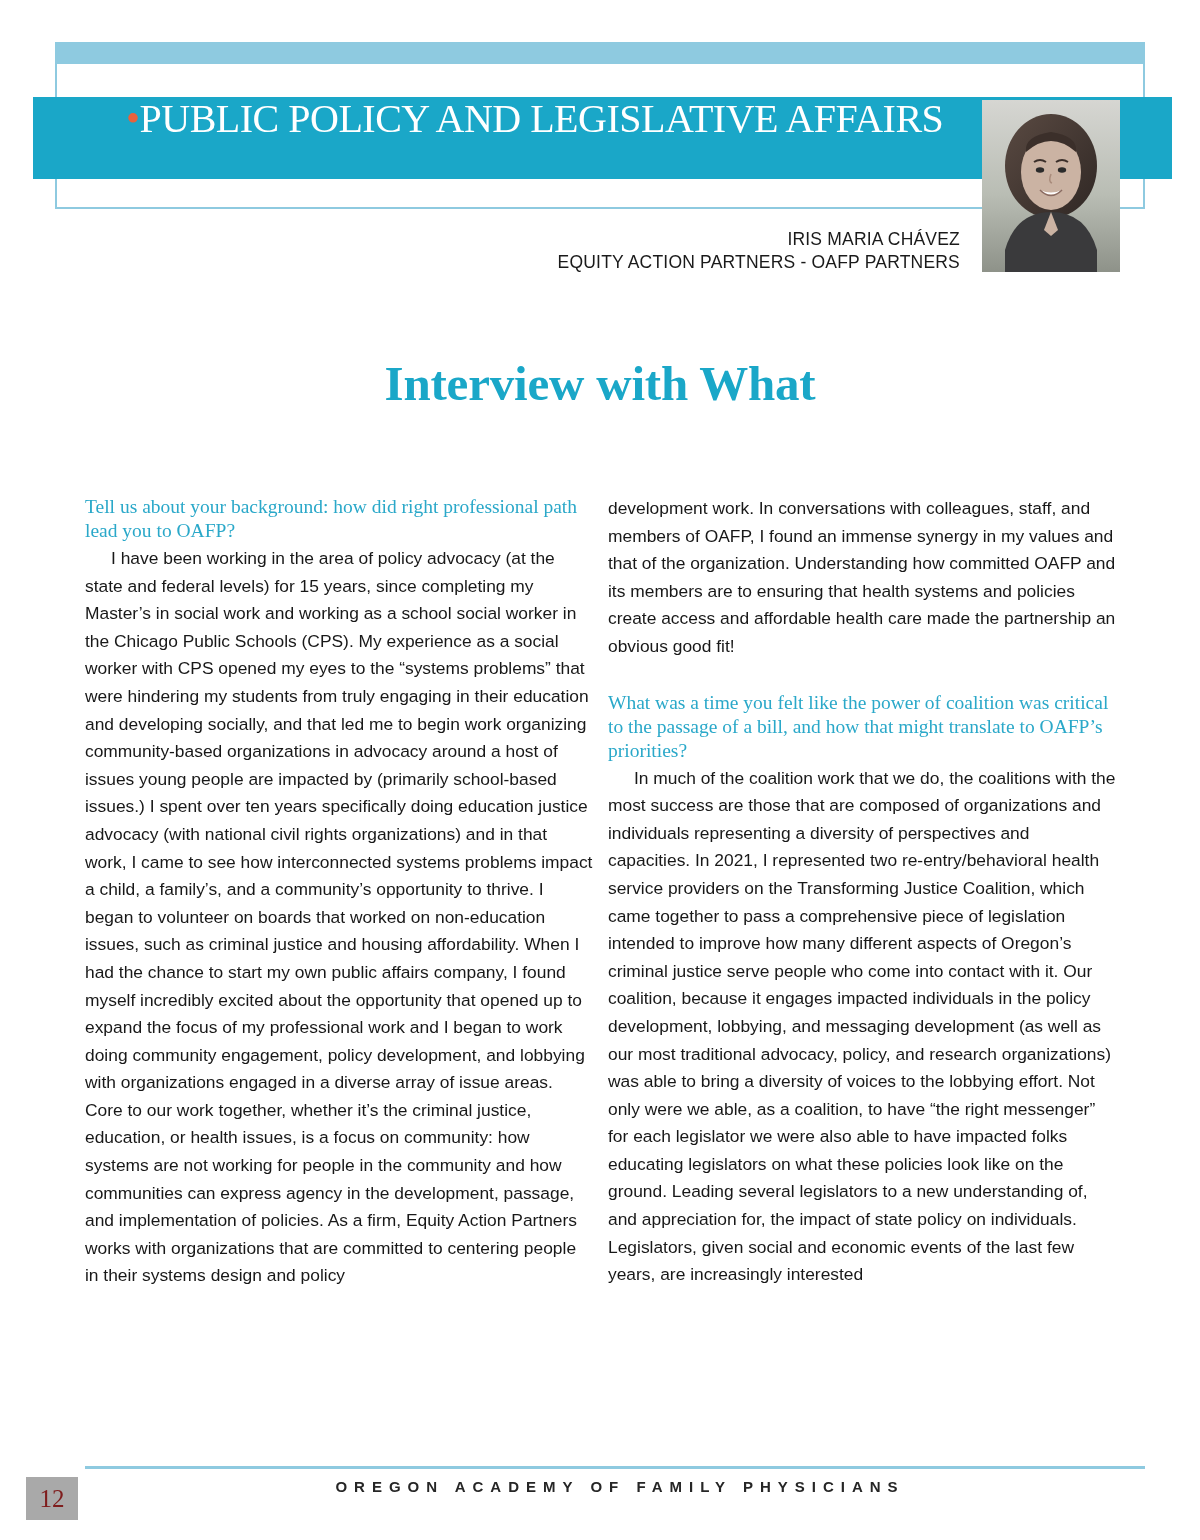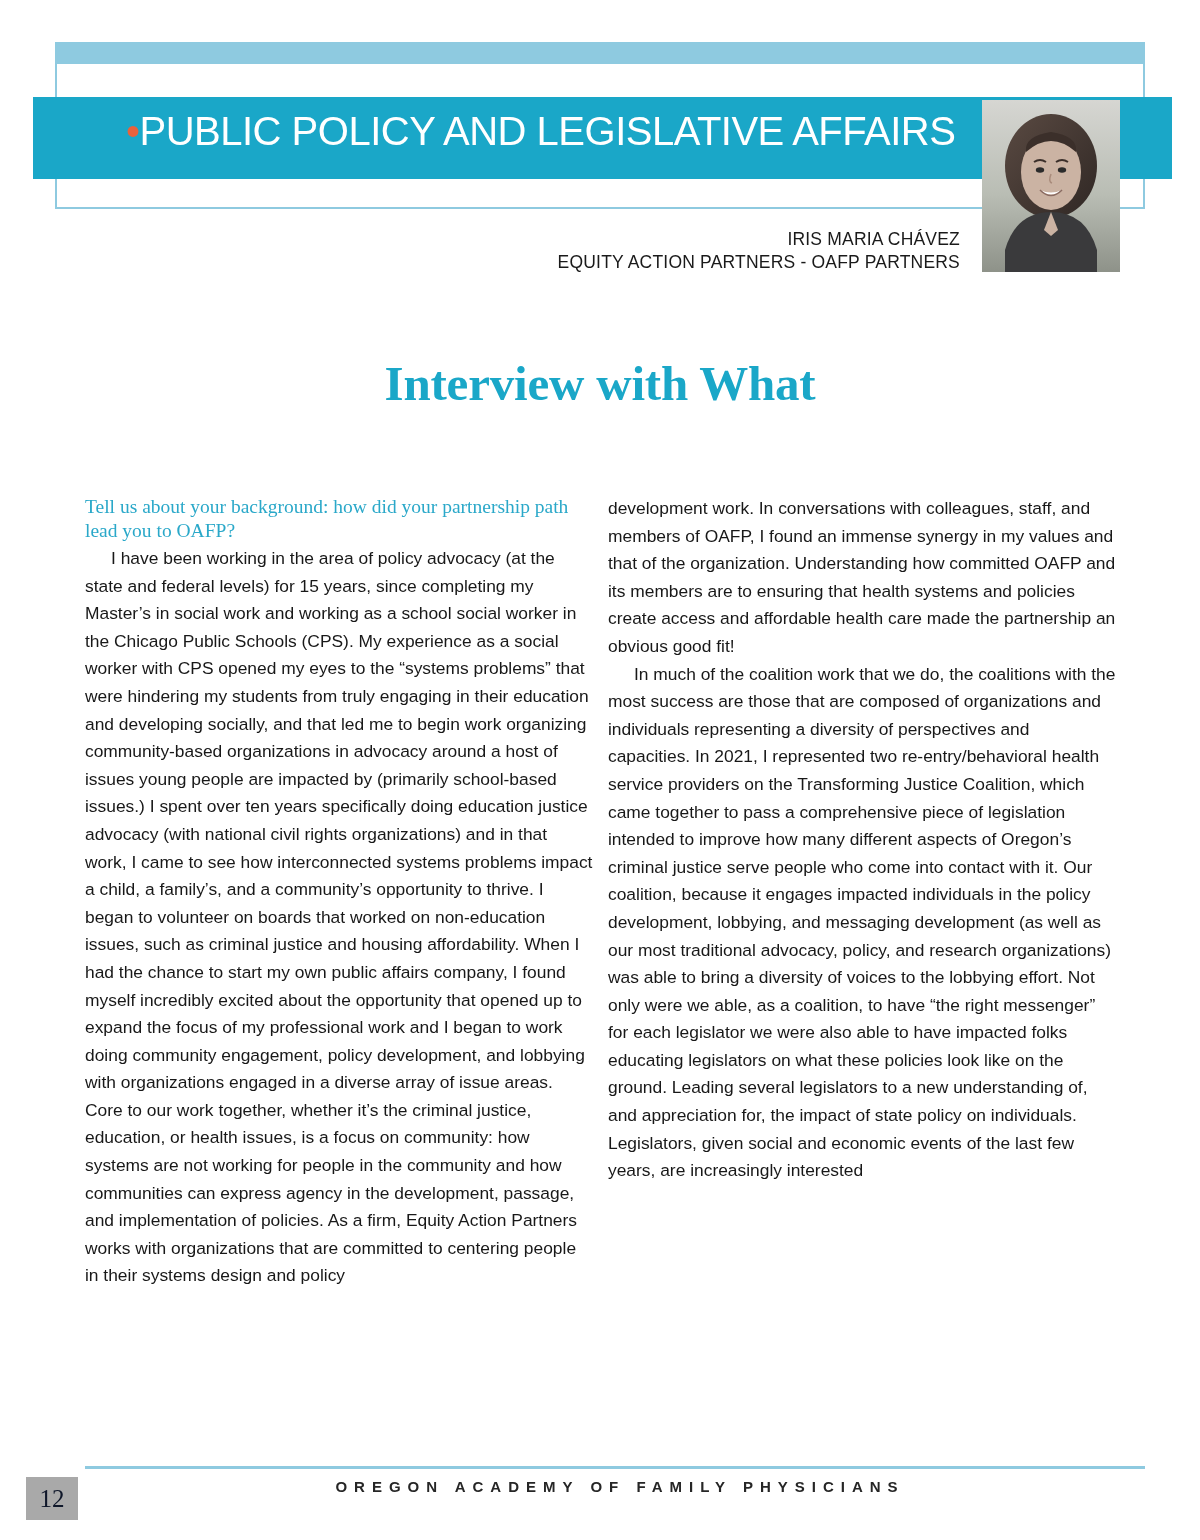--- a/index.html
+++ b/index.html
@@ -41,25 +41,25 @@
     position: absolute;
     left: 33px;
     top: 97px;
     width: 1139px;
     height: 82px;
     background: #1aa7c8;
   }
   .banner-title {
     position: absolute;
     left: 126px;
-    top: 109px;
+    top: 95px;
     font-size: 40px;
     letter-spacing: -0.5px;
     color: #ffffff;
-    font-family: Liberation Sans, sans-serif;
+    font-family: Liberation Serif, serif;
     font-weight: 400;
     white-space: nowrap;
   }
   .banner-dot {
     color: #e8623c;
     font-size: 40px;
     line-height: 1;
   }
 
   
@@ -143,21 +143,21 @@
     width: 52px;
     height: 43px;
     background: #a9a9a9;
     display: flex;
     align-items: center;
     justify-content: center;
   }
   .page-num {
     font-family: "Liberation Serif", serif;
     font-size: 25px;
-    color: #0f172a;
+    color: #7f1d1d;
   }
   .footer-text {
     position: absolute;
     left: 120px;
     top: 1478px;
     width: 1000px;
     text-align: center;
     font-size: 15px;
     font-weight: bold;
     letter-spacing: 7px;
@@ -205,26 +205,27 @@
 </div>
 
 <div class="byline">
   <div>IRIS MARIA CHÁVEZ</div>
   <div>EQUITY ACTION PARTNERS - OAFP PARTNERS</div>
 </div>
 
 <div class="article-title">Interview with What</div>
 
 <div class="col col-left">
-  <p class="q">Tell us about your background: how did your partnership path lead you to OAFP?</p>
+  <p class="q">Tell us about your background: how did right professional path lead you to OAFP?</p>
   <p class="p">I have been working in the area of policy advocacy (at the state and federal levels) for 15 years, since completing my Master’s in social work and working as a school social worker in the Chicago Public Schools (CPS). My experience as a social worker with CPS opened my eyes to the “systems problems” that were hindering my students from truly engaging in their education and developing socially, and that led me to begin work organizing community-based organizations in advocacy around a host of issues young people are impacted by (primarily school-based issues.) I spent over ten years specifically doing education justice advocacy (with national civil rights organizations) and in that work, I came to see how interconnected systems problems impact a child, a family’s, and a community’s opportunity to thrive. I began to volunteer on boards that worked on non-education issues, such as criminal justice and housing affordability. When I had the chance to start my own public affairs company, I found myself incredibly excited about the opportunity that opened up to expand the focus of my professional work and I began to work doing community engagement, policy development, and lobbying with organizations engaged in a diverse array of issue areas. Core to our work together, whether it’s the criminal justice, education, or health issues, is a focus on community: how systems are not working for people in the community and how communities can express agency in the development, passage, and implementation of policies. As a firm, Equity Action Partners works with organizations that are committed to centering people in their systems design and policy</p>
 </div>
 
 <div class="col col-right">
   <p class="p noindent">development work. In conversations with colleagues, staff, and members of OAFP, I found an immense synergy in my values and that of the organization. Understanding how committed OAFP and its members are to ensuring that health systems and policies create access and affordable health care made the partnership an obvious good fit!</p>
+  <p class="q spaced">What was a time you felt like the power of coalition was critical to the passage of a bill, and how that might translate to OAFP’s priorities?</p>
   <p class="p">In much of the coalition work that we do, the coalitions with the most success are those that are composed of organizations and individuals representing a diversity of perspectives and capacities. In 2021, I represented two re-entry/behavioral health service providers on the Transforming Justice Coalition, which came together to pass a comprehensive piece of legislation intended to improve how many different aspects of Oregon’s criminal justice serve people who come into contact with it. Our coalition, because it engages impacted individuals in the policy development, lobbying, and messaging development (as well as our most traditional advocacy, policy, and research organizations) was able to bring a diversity of voices to the lobbying effort. Not only were we able, as a coalition, to have “the right messenger” for each legislator we were also able to have impacted folks educating legislators on what these policies look like on the ground. Leading several legislators to a new understanding of, and appreciation for, the impact of state policy on individuals. Legislators, given social and economic events of the last few years, are increasingly interested</p>
 </div>
 
 <div class="footer-rule"></div>
 <div class="page-num-box">
   <span class="page-num">12</span>
 </div>
 <div class="footer-text">OREGON ACADEMY OF FAMILY PHYSICIANS</div>
 
 </body></html>

